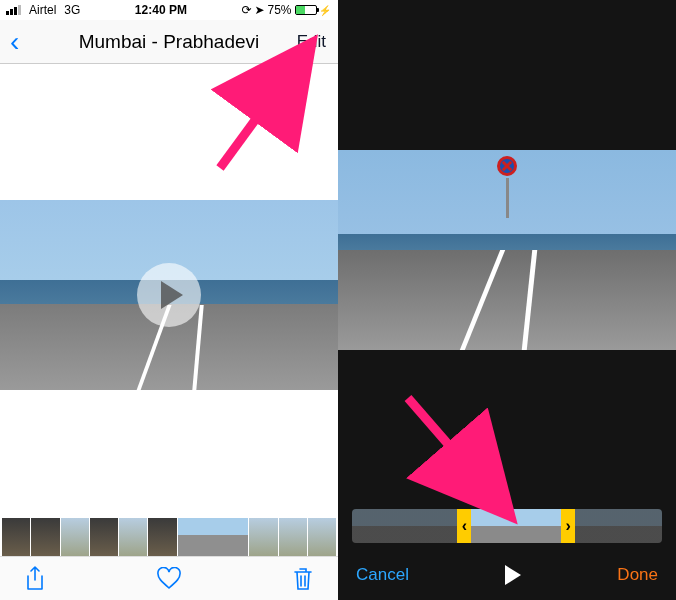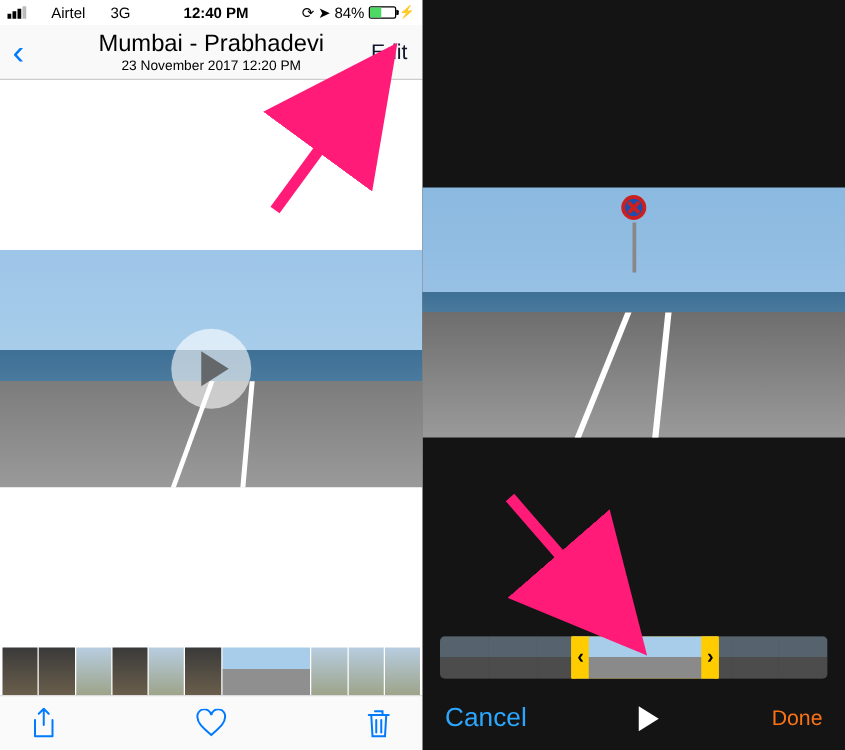--- a/index.html
+++ b/index.html
@@ -15,21 +15,21 @@
   .screen { position: relative; height: 600px; }
   .left  { width: 338px; background: #fff; }
   .right { width: 338px; background: #141414; }
 
   
   .status-bar {
     height: 20px;
     display: flex; align-items: center; justify-content: space-between;
     padding: 0 6px; font-size: 12px; color: #000;
   }
-  .status-left { display: flex; align-items: center; gap: 20px; }
+  .status-left { display: flex; align-items: center; gap: 8px; }
   .status-right { display: flex; align-items: center; gap: 3px; }
   .sig-bars { display: flex; gap: 1px; align-items: flex-end; }
   .sig-bars span { width: 3px; background: #000; display: block; }
   .sig-bars span:nth-child(1){height:4px;}
   .sig-bars span:nth-child(2){height:6px;}
   .sig-bars span:nth-child(3){height:8px;}
   .sig-bars span:nth-child(4){height:10px;background:#bbb;}
   .battery {
     width: 22px; height: 10px; border: 1px solid #000; border-radius: 2px;
     position: relative; display: flex; align-items: center;
@@ -122,21 +122,21 @@
     font-weight:700; color:#000; font-size:16px;
   }
   .trim-handle.left{border-radius:2px 0 0 2px; margin-left:-3px;}
   .trim-handle.right{border-radius:0 2px 2px 0; margin-right:-3px;}
 
   .editor-bar {
     position:absolute; bottom:0; left:0; right:0; height:50px;
     display:flex; align-items:center; justify-content:space-between;
     padding:0 18px;
   }
-  .ed-cancel { color:#2ca7ff; font-size:21px; }
+  .ed-cancel { color:#2ca7ff; font-size:17px; }
   .ed-done { color:#f97316; font-size:17px; }
   .ed-play { width:0;height:0;border-top:10px solid transparent;border-bottom:10px solid transparent;border-left:16px solid #fff;}
 
   
   .arrow {
     position:absolute; pointer-events:none;
   }
   .arrow svg { overflow:visible; }
 </style>
 </head>
@@ -152,33 +152,32 @@
           <span></span>
           <span></span>
         </div>
       <span>Airtel</span>
       <span>3G</span>
     </div>
     <div style="font-weight:600;">12:40 PM</div>
     <div class="status-right">
       <span>⟳</span>
       <span>➤</span>
-      <span>84%</span>
+      <span>75%</span>
       <div class="battery">
         <div class="battery-fill" style="width:49%"></div>
       </div>
       <span style="font-size:10px;">⚡</span>
     </div>
   </div>
 
   <div class="nav-bar">
     <div class="back-chevron">‹</div>
     <div class="title-stack">
       <div class="title-main">Mumbai - Prabhadevi</div>
-      <div class="title-sub">23 November 2017  12:20 PM</div>
     </div>
     <div class="edit-btn">Edit</div>
   </div>
 
   <div class="video-area">
     <div class="bridge-scene">
       <div class="road-stripe" style="left:45%;bottom:0;width:4px;height:45%;transform:skewX(-20deg);"></div>
       <div class="road-stripe" style="left:58%;bottom:0;width:4px;height:45%;transform:skewX(-5deg);"></div>
     </div>
     <div class="play-circle">

